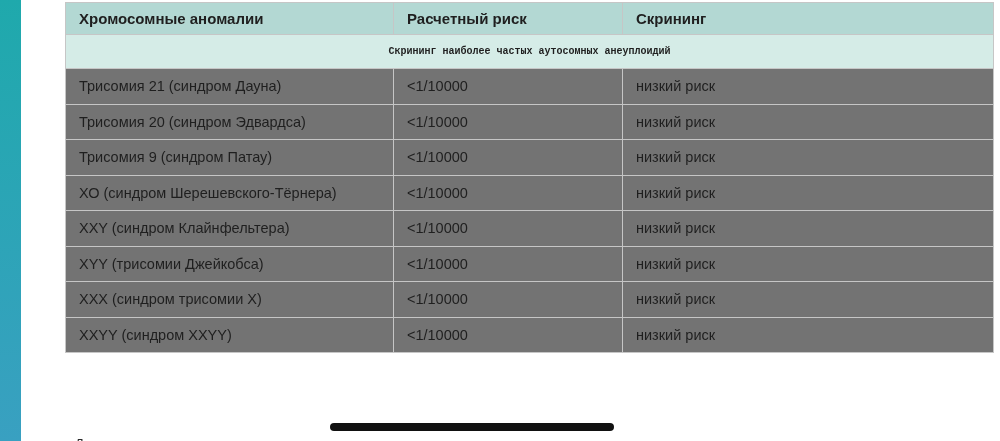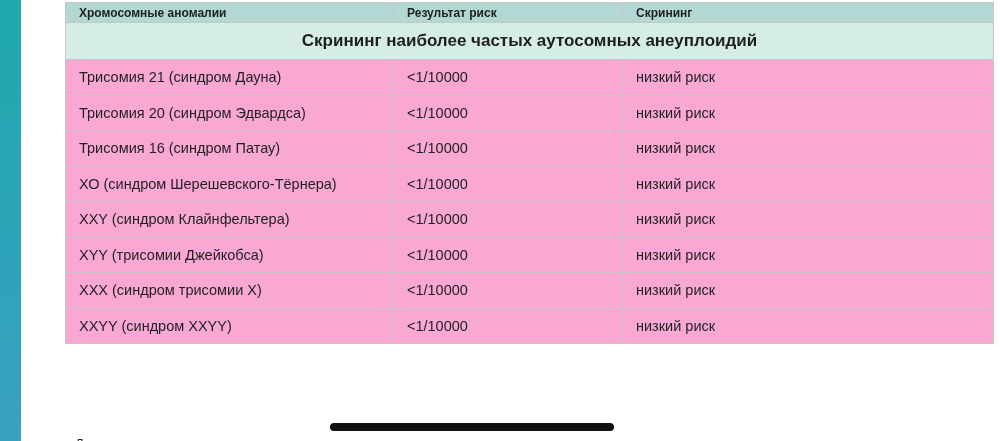--- a/index.html
+++ b/index.html
@@ -39,36 +39,37 @@
     box-sizing: border-box;
     vertical-align: middle;
     overflow: hidden;
     white-space: nowrap;
   }
   .report-table col.c1 { width: 328px; }
   .report-table col.c2 { width: 229px; }
   .report-table col.c3 { width: 371px; }
   .report-table th {
     background: var(--header-bg, #b3d8d3);
-    height: 20px;
+    height: 32px;
     font-weight: bold;
-    font-size: 12px;
+    font-size: 15px;
     text-align: left;
     padding: 0 10px 0 13px;
   }
   .report-table tr.section-row td {
     background: var(--section-bg, #d5ece7);
     height: 34px;
     font-weight: bold;
     text-align: center;
-    font-size: 17px;
+    font-size: 10px;
     padding: 8px;
+    font-family: Liberation Mono, monospace;
   }
   .report-table tr.data-row td {
-    background: #f9a8d4;
+    background: #737373;
     height: 35.5px;
     padding: 0 10px 0 13px;
   }
   .redaction-bar {
     position: absolute;
     left: 330px;
     top: 423px;
     width: 284px;
     height: 8px;
     border-radius: 4px;
@@ -94,40 +95,40 @@
 
   <table class="report-table">
     <colgroup>
       <col class="c1">
         <col class="c2">
         <col class="c3">
     </colgroup>
     <thead>
       <tr>
         <th>Хромосомные аномалии</th>
-        <th>Результат риск</th>
+        <th>Расчетный риск</th>
         <th>Скрининг</th>
       </tr>
     </thead>
     <tbody id="table-body">
         <tr class="section-row">
           <td colspan="3">Скрининг наиболее частых аутосомных анеуплоидий</td>
         </tr>
         <tr class="data-row">
           <td>Трисомия 21 (синдром Дауна)</td>
           <td>&lt;1/10000</td>
           <td>низкий риск</td>
         </tr>
         <tr class="data-row">
           <td>Трисомия 20 (синдром Эдвардса)</td>
           <td>&lt;1/10000</td>
           <td>низкий риск</td>
         </tr>
         <tr class="data-row">
-          <td>Трисомия 16 (синдром Патау)</td>
+          <td>Трисомия 9 (синдром Патау)</td>
           <td>&lt;1/10000</td>
           <td>низкий риск</td>
         </tr>
         <tr class="data-row">
           <td>ХО (синдром Шерешевского-Тёрнера)</td>
           <td>&lt;1/10000</td>
           <td>низкий риск</td>
         </tr>
         <tr class="data-row">
           <td>XXY (синдром Клайнфельтера)</td>

